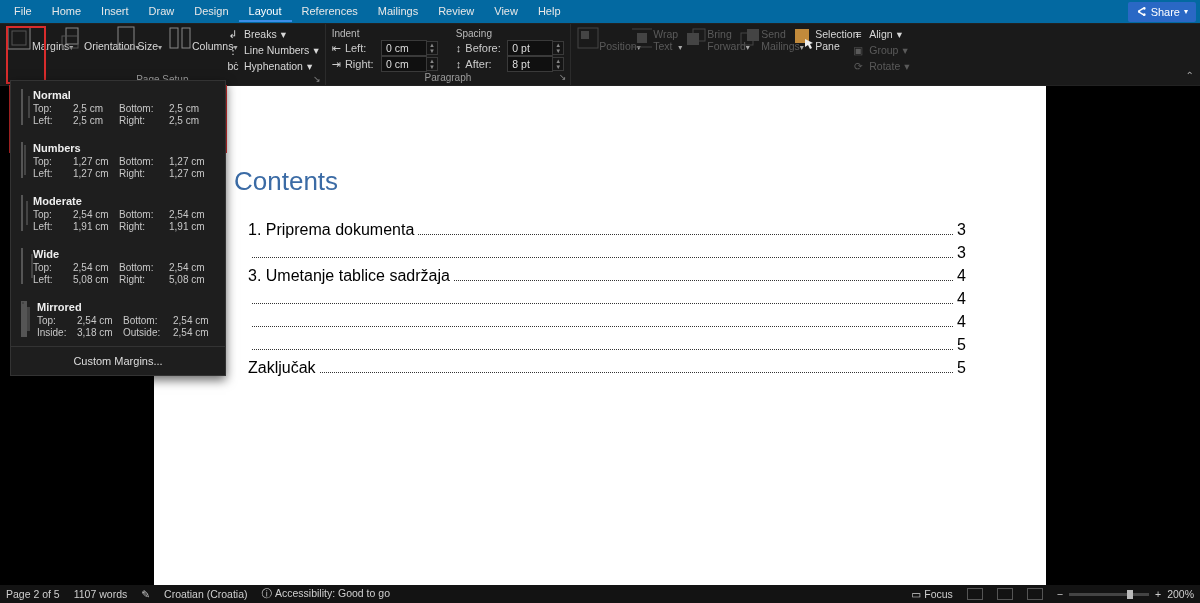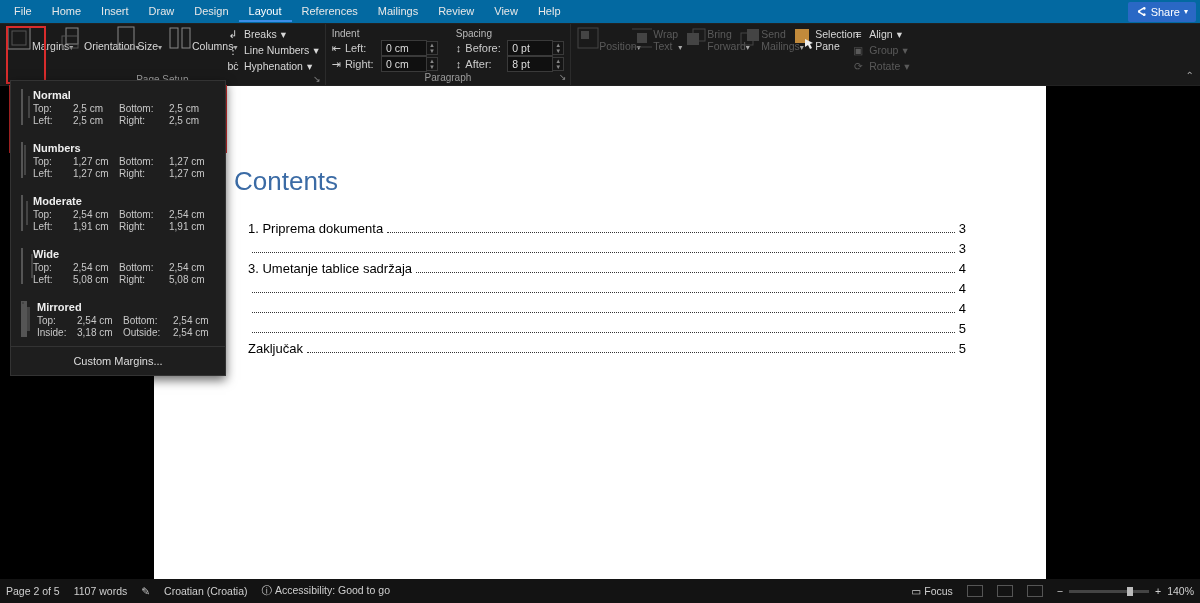--- a/index.html
+++ b/index.html
@@ -44,26 +44,26 @@
   .thumb.mirrored div::after{content:"";position:absolute;left:5px;right:2px;top:4px;bottom:4px;border:1px solid #444;}
   .thumb.mirrored div:last-child::after{left:2px;right:5px;}
   .mitem .info { flex:1; font-size:10.5px; color:#d6d6d6; }
   .mitem .info b { font-size:11px; color:#eee; display:block; margin-bottom:2px; font-weight:600;}
   .mitem .grid { display:grid; grid-template-columns:40px 46px 50px 46px; row-gap:1px; font-size:10px; color:#c8c8c8;}
   .mdrop .custom { border-top:1px solid #333; padding:8px 20px; text-align:center; cursor:pointer; font-size:11px; color:#ddd;}
   
   .docwrap { position:absolute; left:0; right:0; top:86px; bottom:18px; background:#000; display:flex; justify-content:center; overflow:hidden;}
   .page { width:892px; background:#fff; color:#000; margin-top:0; padding:80px 80px 60px 80px; font-family:"Times New Roman",serif; height:520px;}
   .contents-title { color:#3b6ba5; font-size:26px; font-weight:400; margin-bottom:24px; font-family:"Segoe UI Light","Segoe UI",sans-serif;}
-  .tocline { display:flex; align-items:baseline; font-size:13px; margin:5px 0; padding-left:14px;}
+  .tocline { display:flex; align-items:baseline; font-size:16px; margin:5px 0; padding-left:14px;}
   .tocline .txt { white-space:nowrap; }
   .tocline .dots { flex:1; border-bottom:1.5px dotted #333; margin:0 4px 3px 4px; }
   .tocline .pg { white-space:nowrap; }
   
-  .status { position:absolute; left:0; right:0; bottom:0; height:24px; background:#131313; display:flex; align-items:center; font-size:10.5px; color:#cfcfcf; padding:0 6px; gap:14px;}
+  .status { position:absolute; left:0; right:0; bottom:0; height:18px; background:#131313; display:flex; align-items:center; font-size:10.5px; color:#cfcfcf; padding:0 6px; gap:14px;}
   .status .spacer{flex:1;}
   .status .viewbtn{width:16px;height:12px;border:1px solid #555;cursor:pointer;}
   .status .zoom { display:flex; align-items:center; gap:6px;}
   .status .slider{width:80px;height:3px;background:#444;position:relative;}
   .status .slider::after{content:"";position:absolute;width:6px;height:9px;background:#bbb;top:-3px;left:58px;}
   svg { display:block; }
 </style>
 </head>
 <body>
 
@@ -428,15 +428,15 @@
   <span><span style="margin-right:3px;">ⓘ</span><span>Accessibility: Good to go</span></span>
   <div class="spacer"></div>
   <span><span style="margin-right:3px;">▭</span><span>Focus</span></span>
   <span class="viewbtn"></span>
   <span class="viewbtn"></span>
   <span class="viewbtn"></span>
   <div class="zoom">
     <span>−</span>
     <div class="slider"></div>
     <span>+</span>
-    <span>140%</span>
+    <span>200%</span>
   </div>
 </div>
 
 </body></html>

